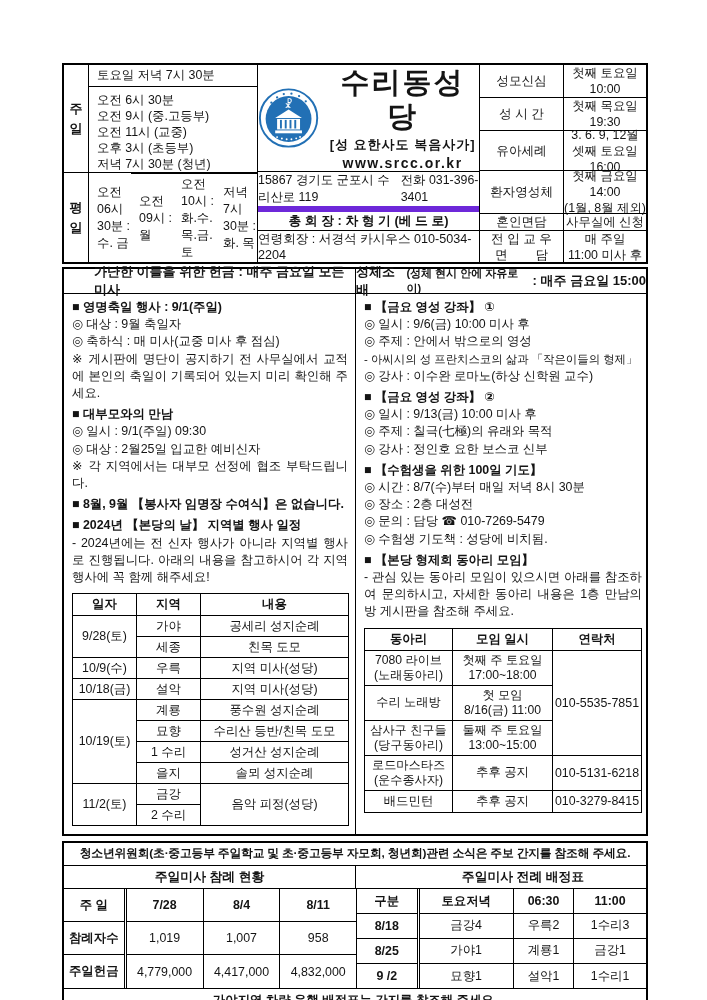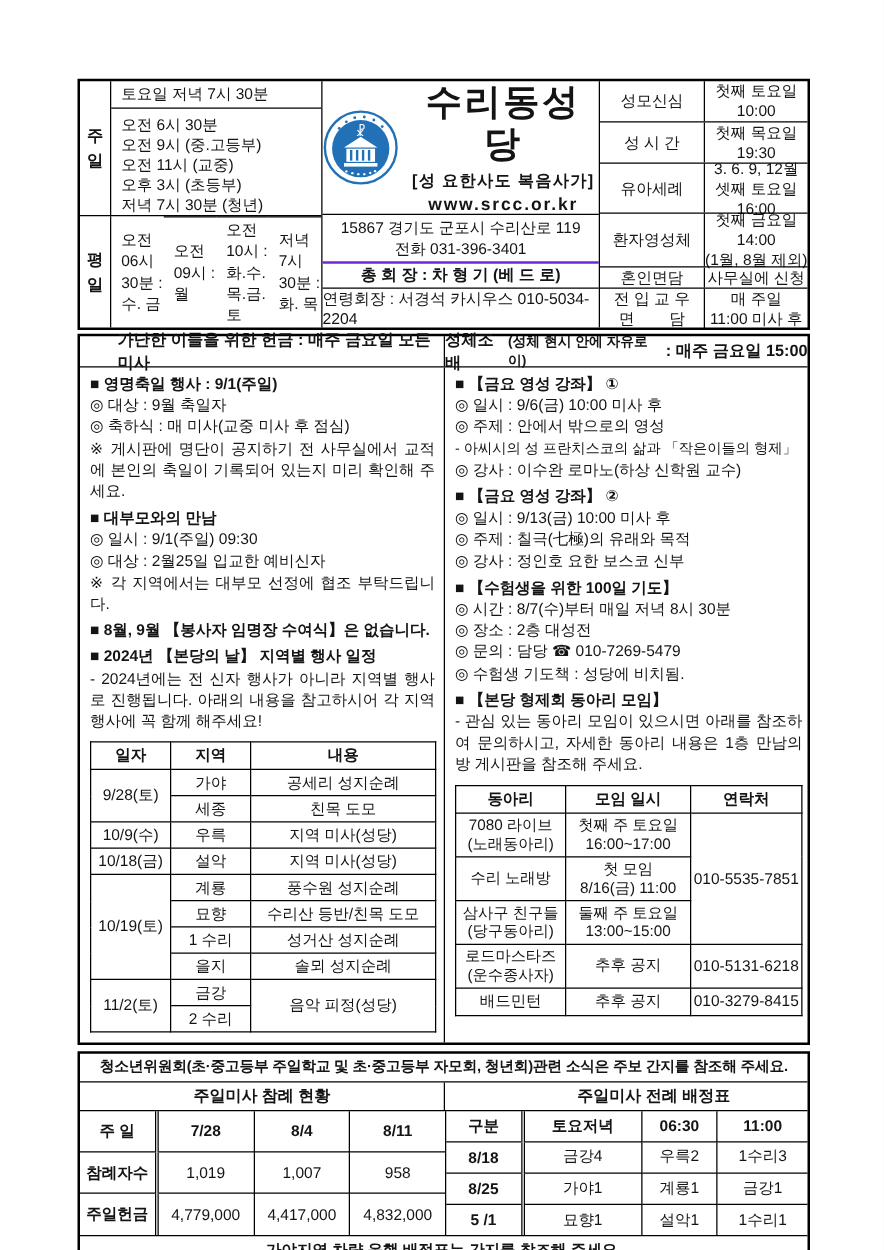--- a/index.html
+++ b/index.html
@@ -23,21 +23,21 @@
   .sun-times div { font-size:12.4px; line-height:16px; }
   .wk-body { flex:1; display:flex; flex-direction:row; }
   .wk-row { flex:1; display:flex; align-items:center; padding-left:8px; font-size:12.4px; border-top:1px solid #000; }
   .wk-row:first-child { border-top:none; }
 
   .mid-logo { height:107px; border-bottom:1px solid #000; display:flex; align-items:center; justify-content:center; gap:7px; }
   .logo-txt { text-align:center; }
   .church-title { font-size:29px; font-weight:800; letter-spacing:2px; line-height:34px; }
   .church-sub { font-size:13px; font-weight:700; letter-spacing:1px; margin-top:3px; }
   .church-site { font-size:14px; font-weight:700; letter-spacing:1.5px; margin-top:1px; }
-  .mid-addr { height:44px; border-bottom:2px solid #6d28d9; display:flex; flex-direction:column; align-items:center; justify-content:center; font-size:12.4px; line-height:17px; }
+  .mid-addr { height:44px; border-bottom:6px solid #6d28d9; display:flex; flex-direction:row; align-items:center; justify-content:center; font-size:12.4px; line-height:17px; }
   .mid-pres { height:22px; border-bottom:1px solid #000; display:flex; align-items:center; justify-content:center; font-size:12.8px; font-weight:700; }
   .mid-yeon { flex:1; display:flex; align-items:center; justify-content:center; font-size:12.6px; }
 
   .inf-row { display:flex; border-top:1px solid #000; }
   .inf-row:first-child { border-top:none; }
   .inf-label { width:84px; border-right:1px solid #000; display:flex; align-items:center; justify-content:center;
                font-size:12.6px; white-space:pre; text-align:center; line-height:16px; }
   .inf-value { flex:1; display:flex; align-items:center; justify-content:center; font-size:12.4px;
                white-space:pre-line; text-align:center; line-height:16px; }
 
@@ -305,21 +305,21 @@
               <th class="c-when">모임 일시</th>
               <th>연락처</th>
             </tr>
             <tr>
               <td>
                     <div>7080 라이브</div>
                     <div>(노래동아리)</div>
                   </td>
               <td>
                     <div>첫째 주 토요일</div>
-                    <div>16:00~17:00</div>
+                    <div>17:00~18:00</div>
                   </td>
               <td rowspan="3">010-5535-7851</td>
             </tr>
             <tr>
               <td>
                     <div>수리 노래방</div>
                   </td>
               <td>
                     <div>첫 모임</div>
                     <div>8/16(금) 11:00</div>
@@ -399,21 +399,21 @@
               <td>우륵2</td>
               <td>1수리3</td>
             </tr>
             <tr>
               <td class="c0">8/25</td>
               <td>가야1</td>
               <td>계룡1</td>
               <td>금강1</td>
             </tr>
             <tr>
-              <td class="c0">5 /1</td>
+              <td class="c0">9 /2</td>
               <td>묘향1</td>
               <td>설악1</td>
               <td>1수리1</td>
             </tr>
           </tbody>
             </table>
         </div>
       </div>
       <div class="bot-gaya">가야지역 차량 운행 배정표는 간지를 참조해 주세요.</div>
     </div>

